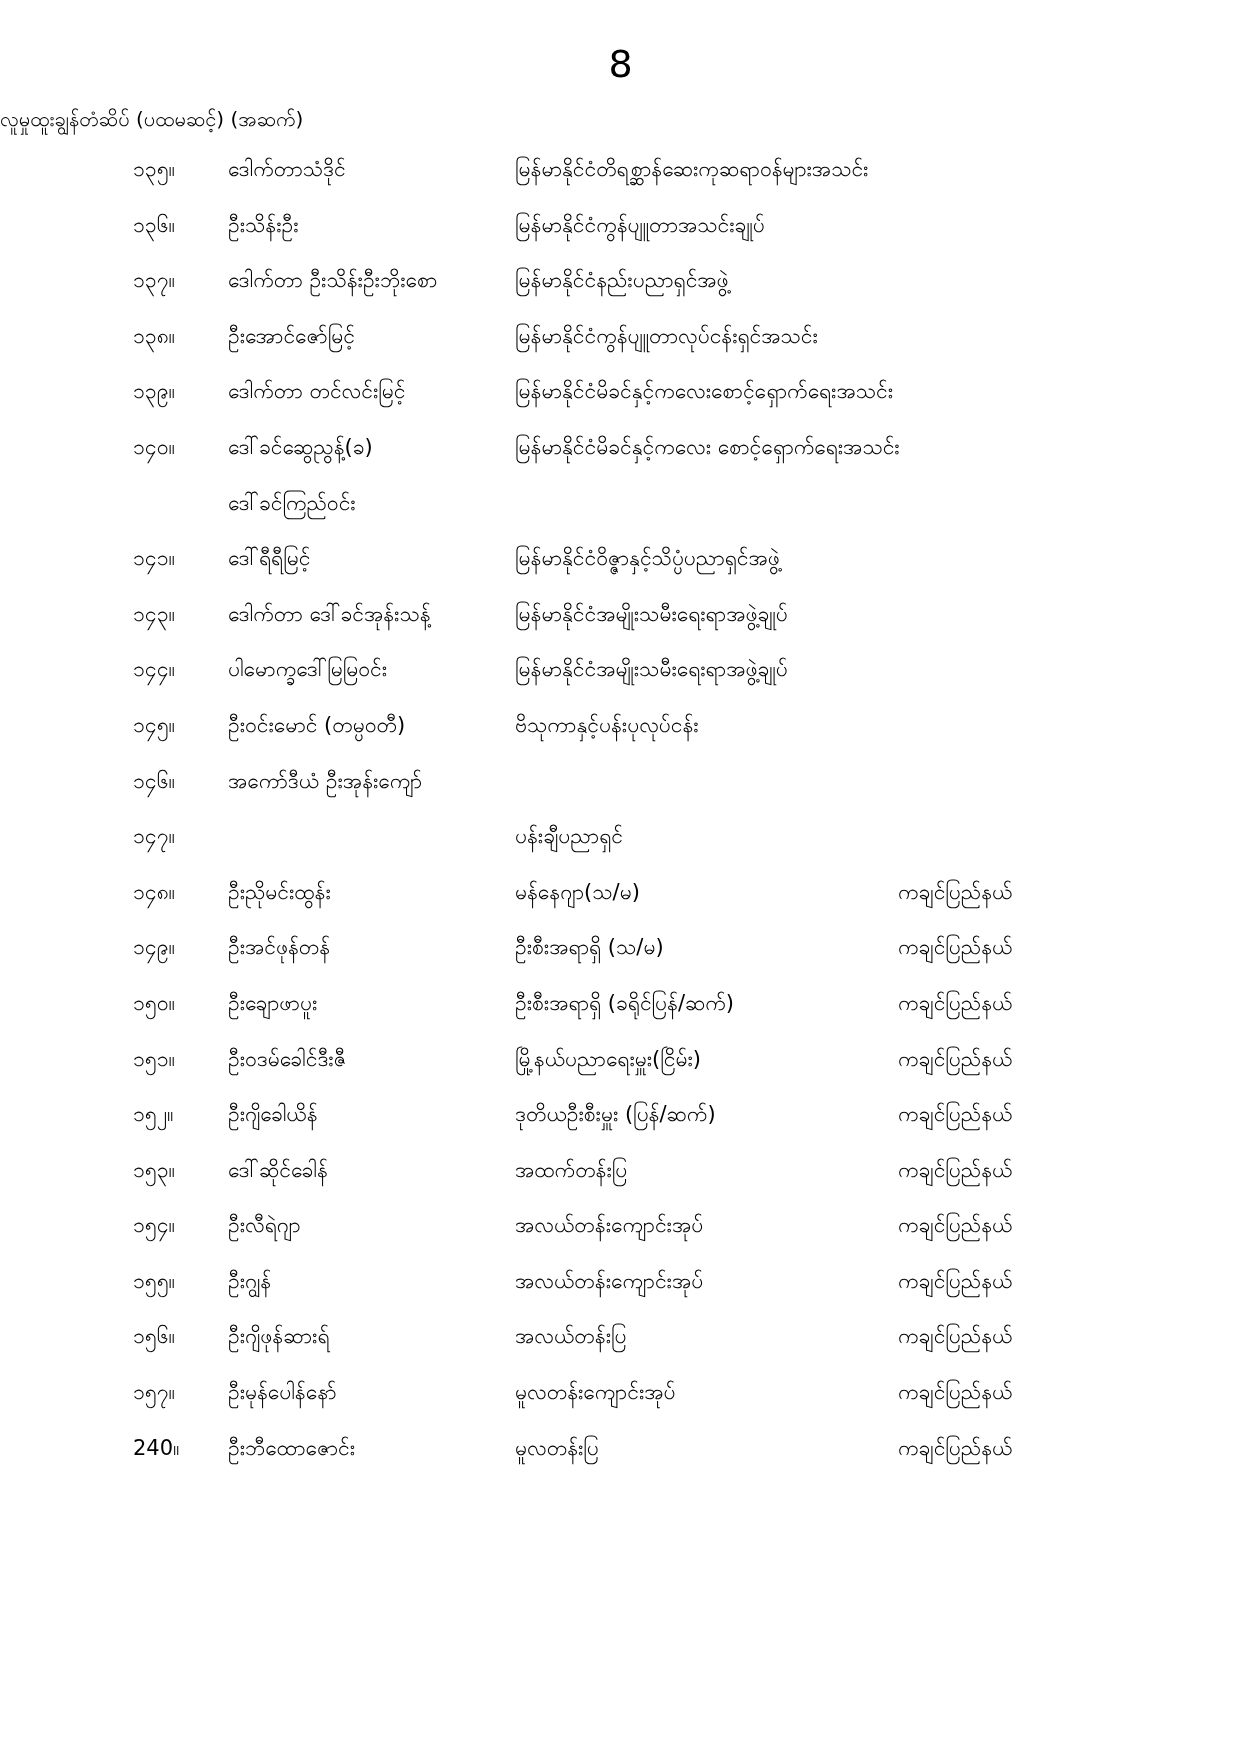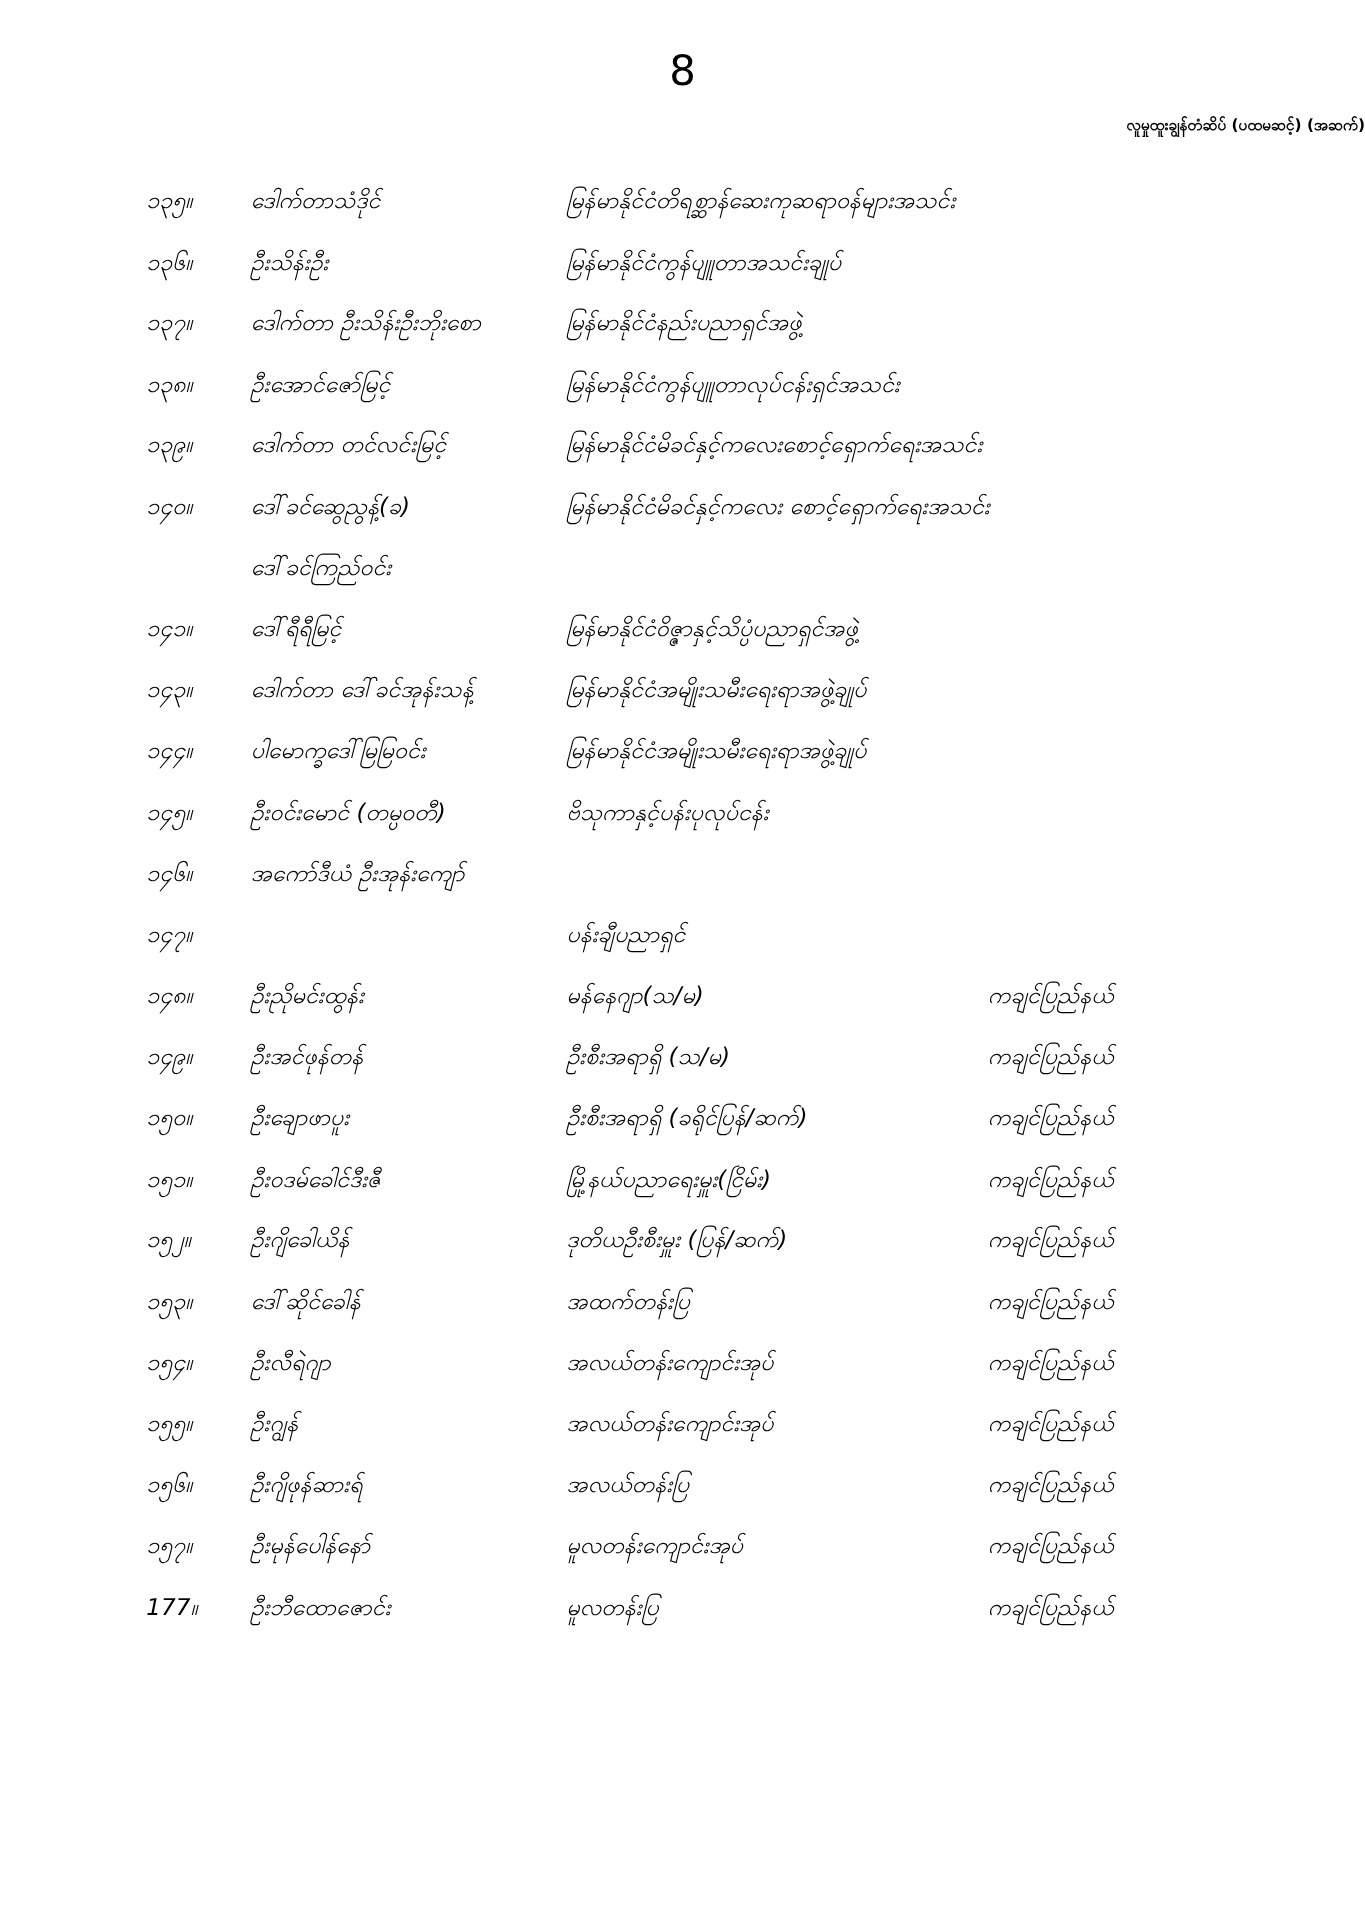--- a/index.html
+++ b/index.html
@@ -24,31 +24,30 @@
     text-align: center;
     font-size: 38px;
     font-weight: 400;
     line-height: 1.2;
   }
   .page-header {
     position: absolute;
     top: 103px;
     left: 0;
     width: 100%;
-    text-align: right;
-    font-size: 14px;
-    font-weight: 700;
+    text-align: left;
+    font-size: 20px;
+    font-weight: 400;
     line-height: 1.6;
   }
   .award-table {
     position: absolute;
-    top: 155px;
+    top: 142px;
     left: 0;
     width: 100%;
-    font-style: italic;
   }
   .line {
     position: relative;
     height: 55.6px;
     line-height: 55.6px;
     white-space: nowrap;
   }
   .cell {
     position: absolute;
     top: 0;
@@ -198,19 +197,19 @@
         <div class="cell c-desc">အလယ်တန်းပြ</div>
         <div class="cell c-region">ကချင်ပြည်နယ်</div>
       </div>
       <div class="line">
         <div class="cell c-no">၁၅၇။</div>
         <div class="cell c-name">ဦးမုန်ပေါန်နော်</div>
         <div class="cell c-desc">မူလတန်းကျောင်းအုပ်</div>
         <div class="cell c-region">ကချင်ပြည်နယ်</div>
       </div>
       <div class="line">
-        <div class="cell c-no">177။</div>
+        <div class="cell c-no">240။</div>
         <div class="cell c-name">ဦးဘီထောဇောင်း</div>
         <div class="cell c-desc">မူလတန်းပြ</div>
         <div class="cell c-region">ကချင်ပြည်နယ်</div>
       </div>
     </div>
 </div>
 
 </body></html>

